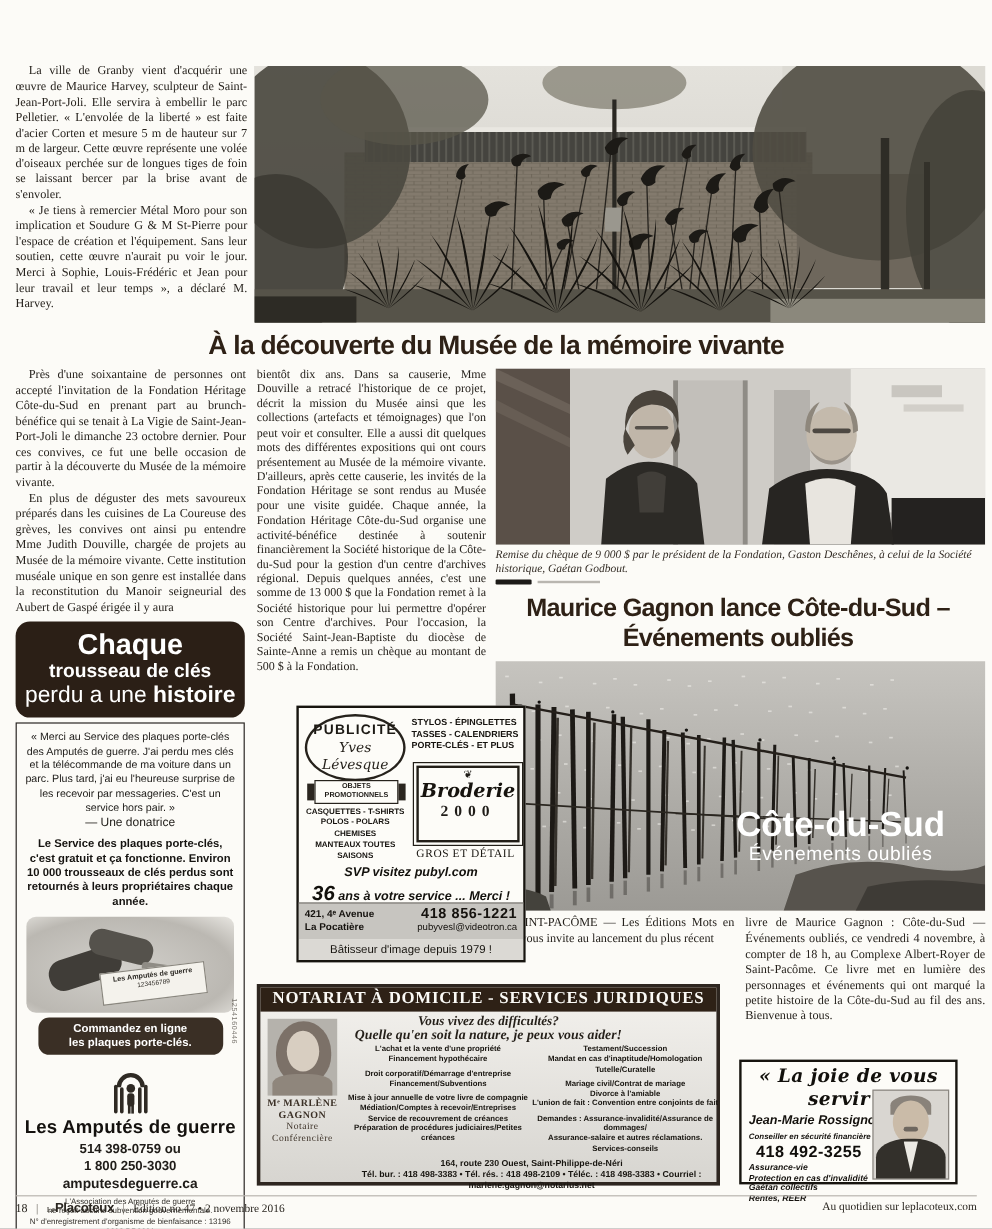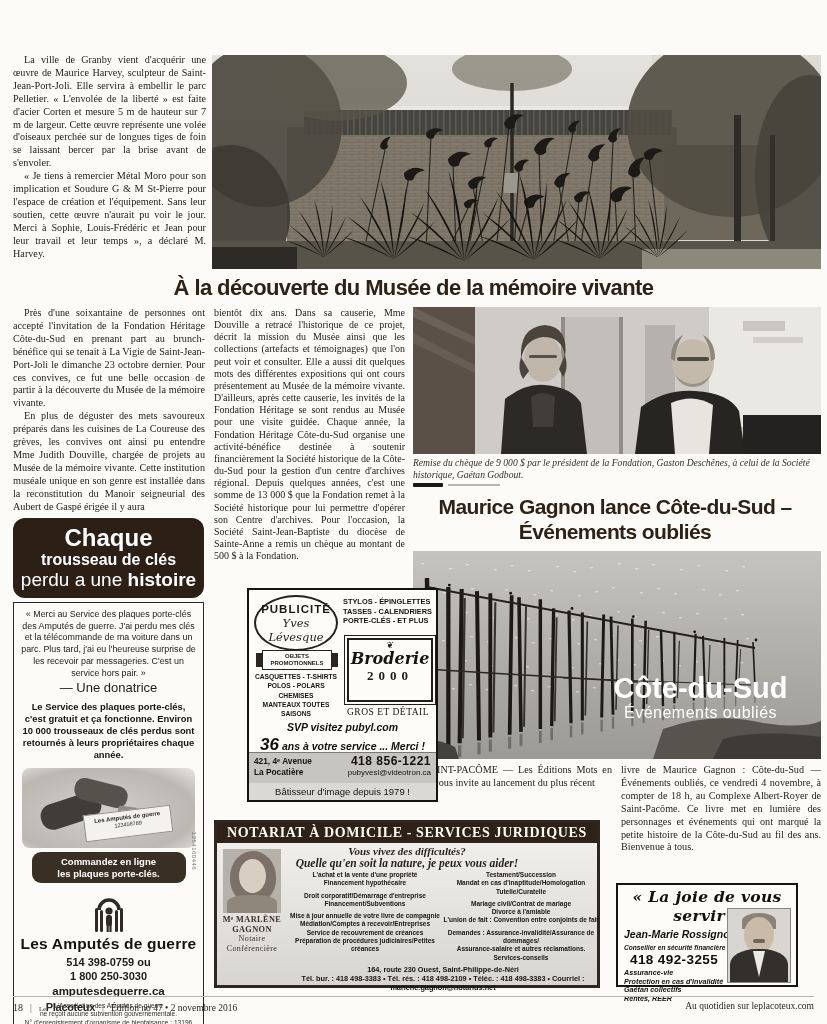--- a/index.html
+++ b/index.html
@@ -39,21 +39,21 @@
   
   .ad-amputes{position:absolute;left:13px;top:518px;width:191px;font-family:"Liberation Sans",sans-serif;}
   .amp-head{background:#2b1f16;color:#fff;text-align:center;padding:7px 2px 8px;border-radius:12px;}
   .amp-h1{font-size:24px;font-weight:bold;line-height:26px;}
   .amp-h2{font-size:16px;font-weight:bold;line-height:18px;}
   .amp-h3{font-size:19px;line-height:21px;}
   .amp-h3 b{font-weight:bold;}
   .amp-body{margin-top:4px;border:1.5px solid #2a2723;background:#fcfbf7;text-align:center;
             padding:6px 6px 5px;position:relative;}
   .amp-quote{font-size:8.9px;line-height:11.7px;color:#1d1b18;}
-  .amp-donor{font-size:13px;margin-top:1px;}
+  .amp-donor{font-size:10px;margin-top:1px;}
   .amp-bold{font-size:9.4px;font-weight:bold;line-height:12px;margin-top:6px;color:#151310;}
   .amp-keys{position:relative;height:80px;margin:7px 2px 4px;background:radial-gradient(ellipse at 45% 55%, #d2d0cb 0%, #bbb8b2 70%, #e8e6e1 100%);border-radius:8px;}
   .key-fob1{position:absolute;left:18px;top:30px;width:62px;height:26px;background:#403d38;border-radius:12px;transform:rotate(-18deg);}
   .key-fob2{position:absolute;left:52px;top:14px;width:54px;height:22px;background:#55524c;border-radius:10px;transform:rotate(14deg);}
   .key-blade{position:absolute;left:96px;top:40px;width:40px;height:7px;background:#8f8c85;border-radius:3px;transform:rotate(8deg);}
   .key-tag{position:absolute;left:62px;top:42px;width:86px;height:22px;background:#f4f2ec;border:1px solid #8a877f;
            transform:rotate(-7deg);font-size:5.5px;line-height:7px;padding-top:3px;color:#2b2823;}
   .key-tag .t1{font-weight:bold;font-size:6px;}
   .amp-banner{background:#3a2f25;color:#fff;border-radius:9px;width:150px;margin:4px auto 5px;
               font-weight:bold;font-size:9.5px;line-height:11.5px;padding:4px 2px;}

